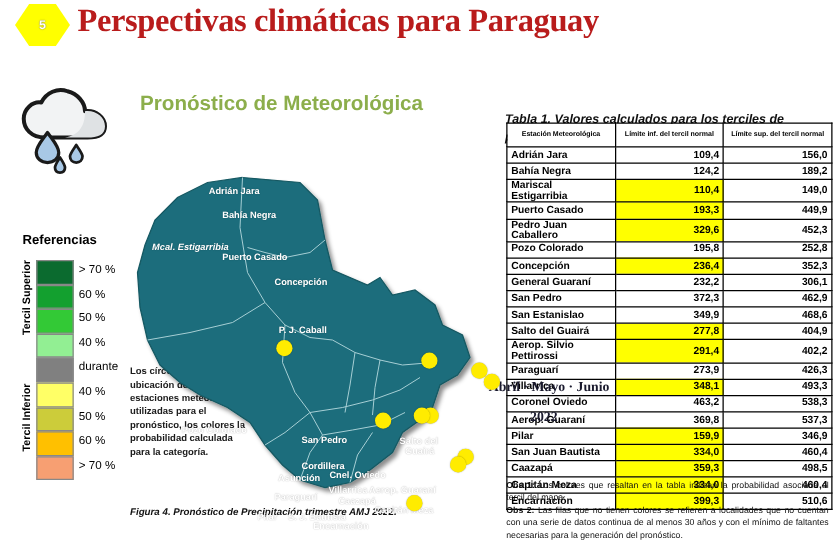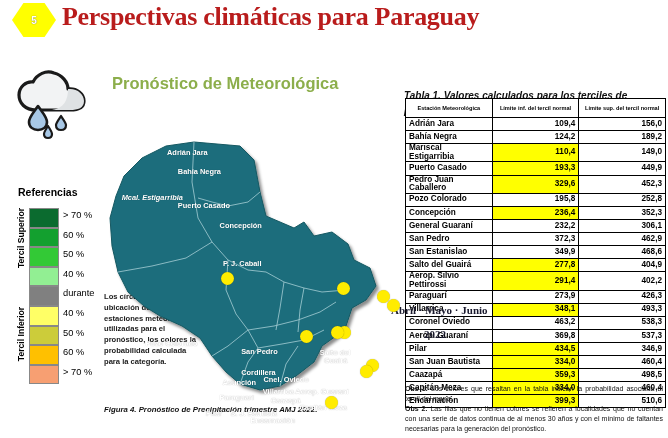--- a/index.html
+++ b/index.html
@@ -354,21 +354,21 @@
           <td class="num">463,2</td>
           <td class="num">538,3</td>
         </tr>
         <tr>
           <td class="name">Aerop. Guaraní</td>
           <td class="num">369,8</td>
           <td class="num">537,3</td>
         </tr>
         <tr>
           <td class="name">Pilar</td>
-          <td class="num hl">434,5</td>
+          <td class="num hl">159,9</td>
           <td class="num">346,9</td>
         </tr>
         <tr>
           <td class="name">San Juan Bautista</td>
           <td class="num hl">334,0</td>
           <td class="num">460,4</td>
         </tr>
         <tr>
           <td class="name">Caazapá</td>
           <td class="num hl">359,3</td>

